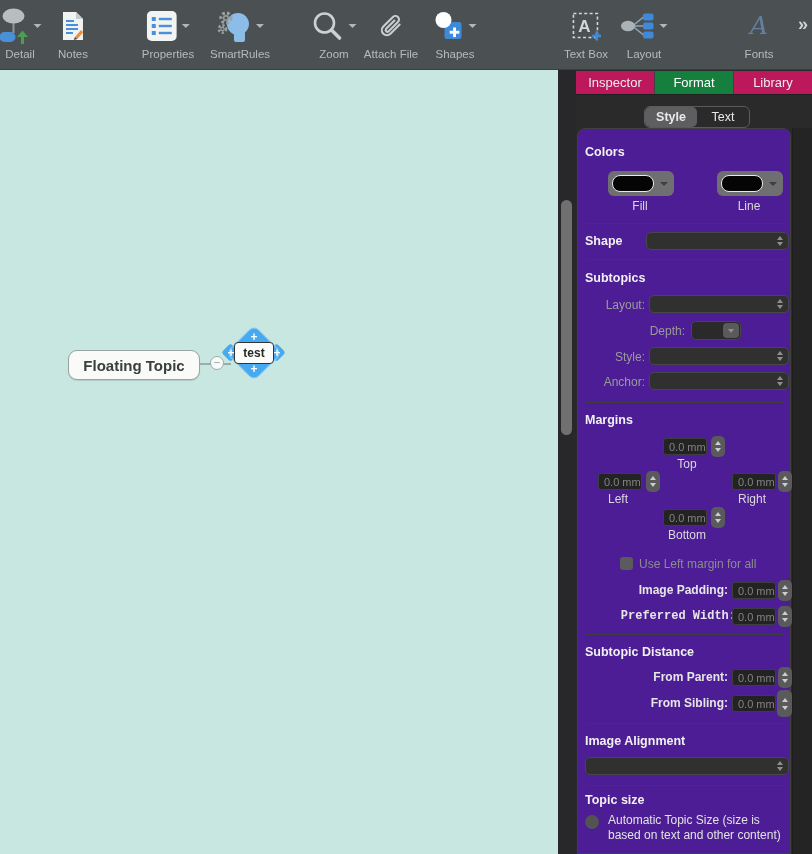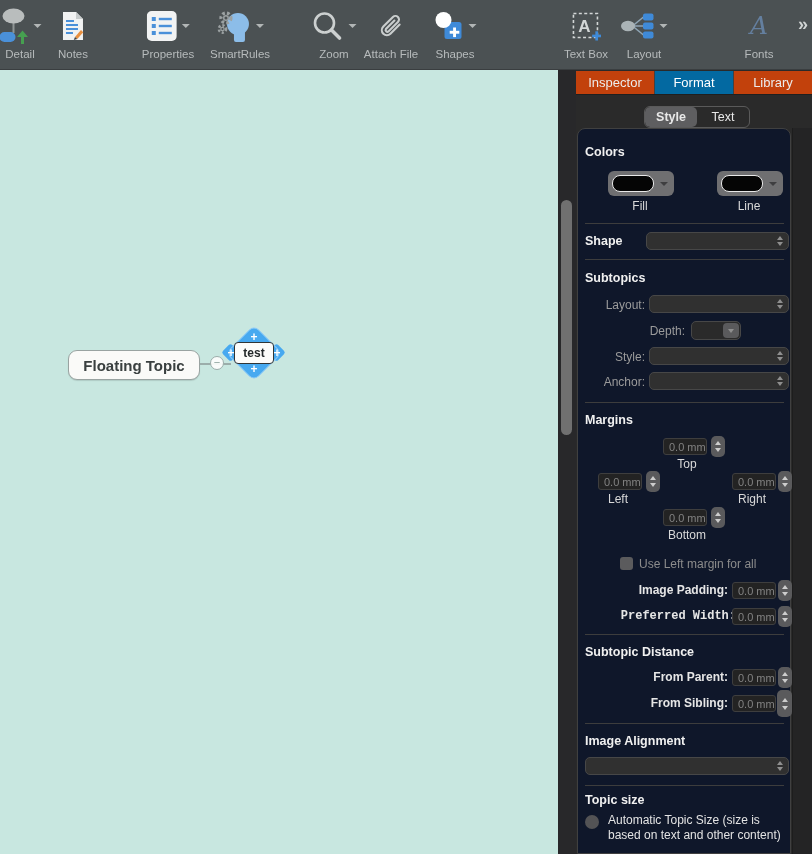--- a/index.html
+++ b/index.html
@@ -25,29 +25,29 @@
   .handle-plus { position:absolute; width:12px; height:12px; color:#ffffff; font-size:12px; font-weight:bold; line-height:12px; text-align:center; }
   #selected-topic-box { position:absolute; left:234px; top:272px; width:40px; height:22px; background:#fcfcfa; border:1.5px solid #303536; border-radius:4px; display:flex; align-items:center; justify-content:center; font-size:12px; font-weight:bold; color:#24292a; }
 
   
   #canvas-scroll { position:absolute; left:558px; top:70px; width:18px; height:784px; background:#28282a; }
   #canvas-scroll-thumb { position:absolute; left:3px; top:130px; width:11px; height:235px; background:#707070; border-radius:5.5px; }
 
   
   #panel { position:absolute; left:576px; top:70px; width:236px; height:784px; background:#2a2a2a; }
   #panel-tabs { position:absolute; left:0; top:1px; width:236px; height:24px; display:flex; border-bottom:1px solid #1f1f1f; }
-  .panel-tab { flex:1; background:#c2410c; color:#ececec; font-size:13px; display:flex; align-items:center; justify-content:center; border-left:1px solid #414143; }
+  .panel-tab { flex:1; background:#be185d; color:#ececec; font-size:13px; display:flex; align-items:center; justify-content:center; border-left:1px solid #414143; }
   .panel-tab:first-child { border-left:none; }
-  .panel-tab.selected { background:#0369a1; color:#ffffff; }
+  .panel-tab.selected { background:#15803d; color:#ffffff; }
   #subtabs { position:absolute; left:68px; top:36px; height:22px; display:flex; border:1px solid #5a5a5a; border-radius:6px; overflow:hidden; }
   .subtab { width:52px; display:flex; align-items:center; justify-content:center; color:#e9e9e9; font-size:12.5px; }
   .subtab.selected { background:#5e5e60; border-radius:5px; font-weight:bold; }
   #right-gutter { position:absolute; right:0; top:58px; width:20px; height:726px; background:#242425; border-left:1px solid #1d1d1d; }
 
-  #content-box { position:absolute; left:1px; top:58px; width:214px; height:726px; background:#0f172a; border:1px solid #404040; border-radius:8px 8px 0 0; }
+  #content-box { position:absolute; left:1px; top:58px; width:214px; height:726px; background:#4c1d95; border:1px solid #404040; border-radius:8px 8px 0 0; }
 
   .sec-header { position:absolute; color:#f0f0f0; font-weight:bold; font-size:12.5px; white-space:nowrap; }
   .divider { position:absolute; left:7px; right:6px; height:1px; background:#3d3d3d; }
   .lab-gray { position:absolute; color:#9b9b9b; font-size:12px; text-align:right; white-space:nowrap; }
   .lab-white { position:absolute; color:#e6e6e6; font-weight:bold; font-size:12px; text-align:right; white-space:nowrap; }
   .lab-under { position:absolute; color:#d9d9d9; font-size:12px; text-align:center; }
 
   .popup { position:absolute; height:18px; background:#303030; border:1px solid #474747; border-radius:5px; }
   .ud { position:absolute; right:5px; top:3px; display:flex; flex-direction:column; align-items:center; gap:2px; }
   .tri-up { width:0; height:0; border-left:3.5px solid transparent; border-right:3.5px solid transparent; border-bottom:4px solid #8f8f8f; }

